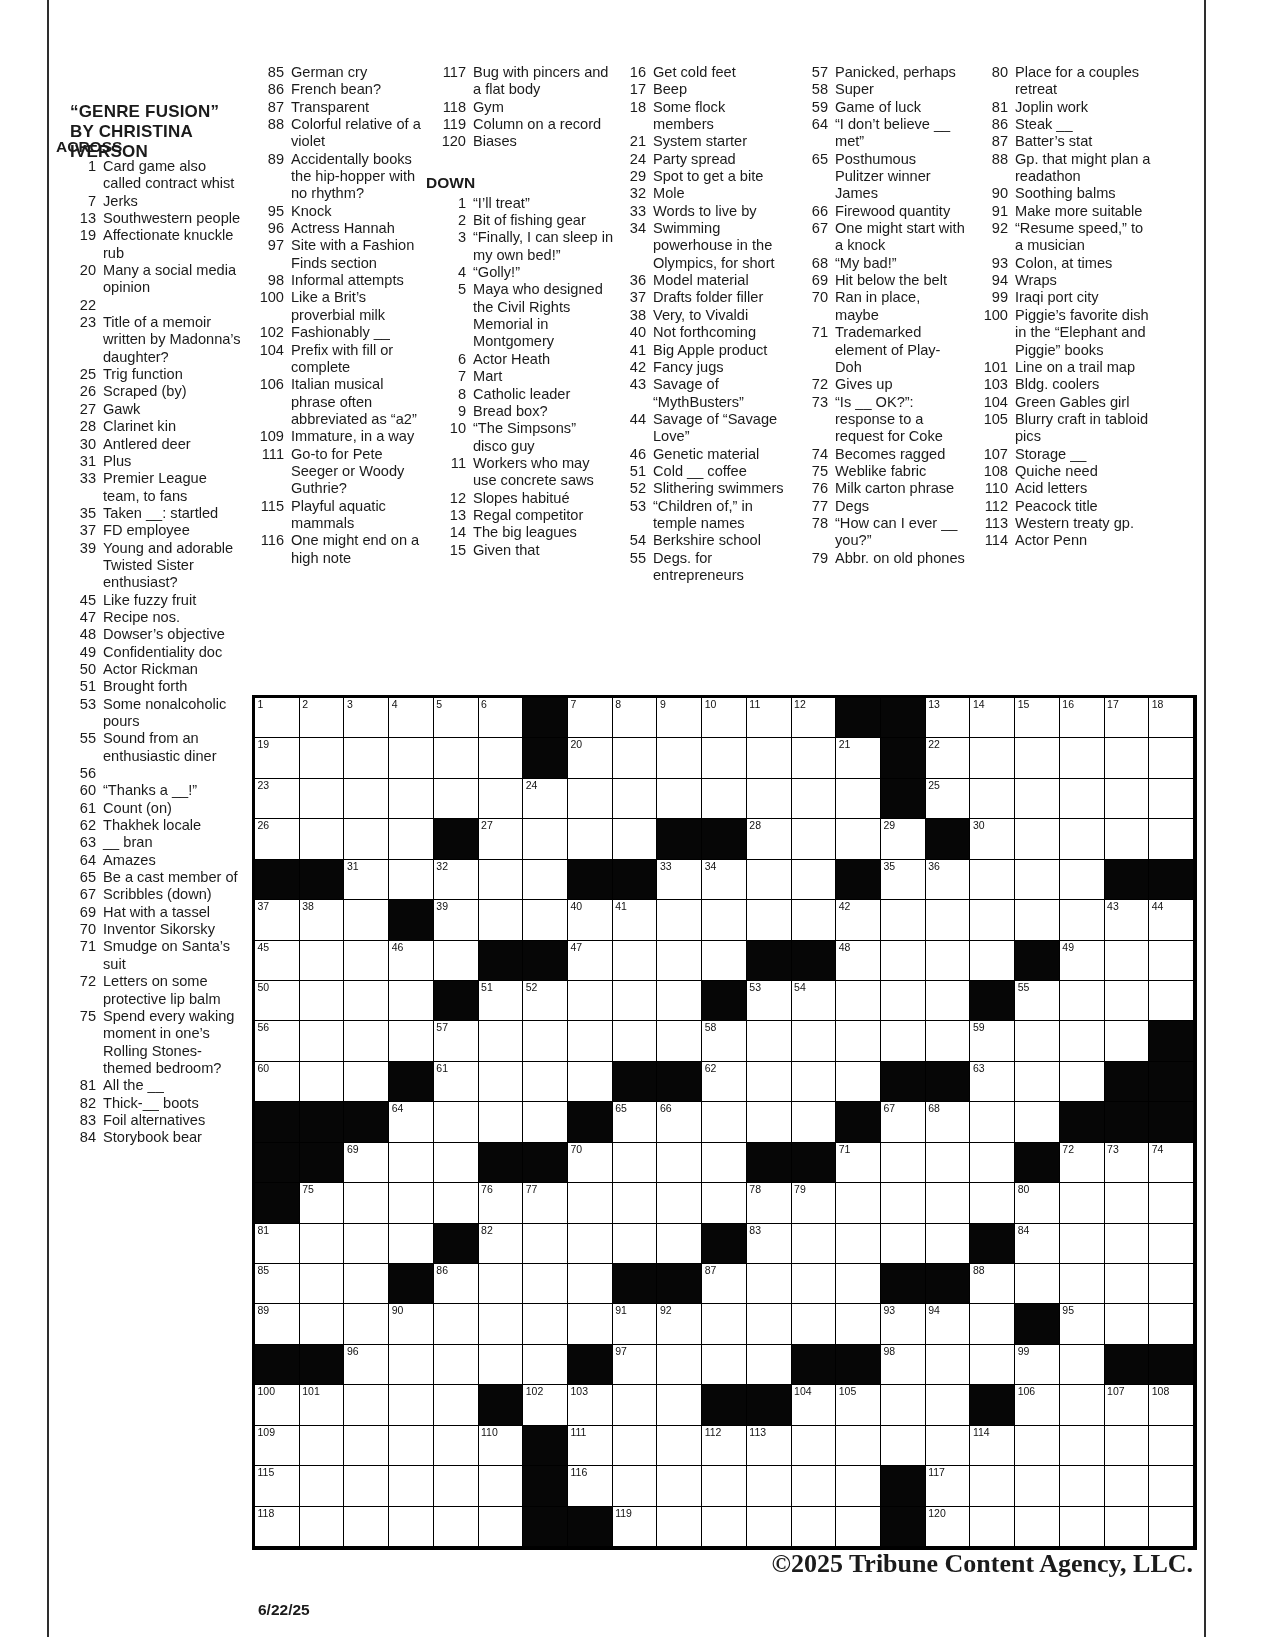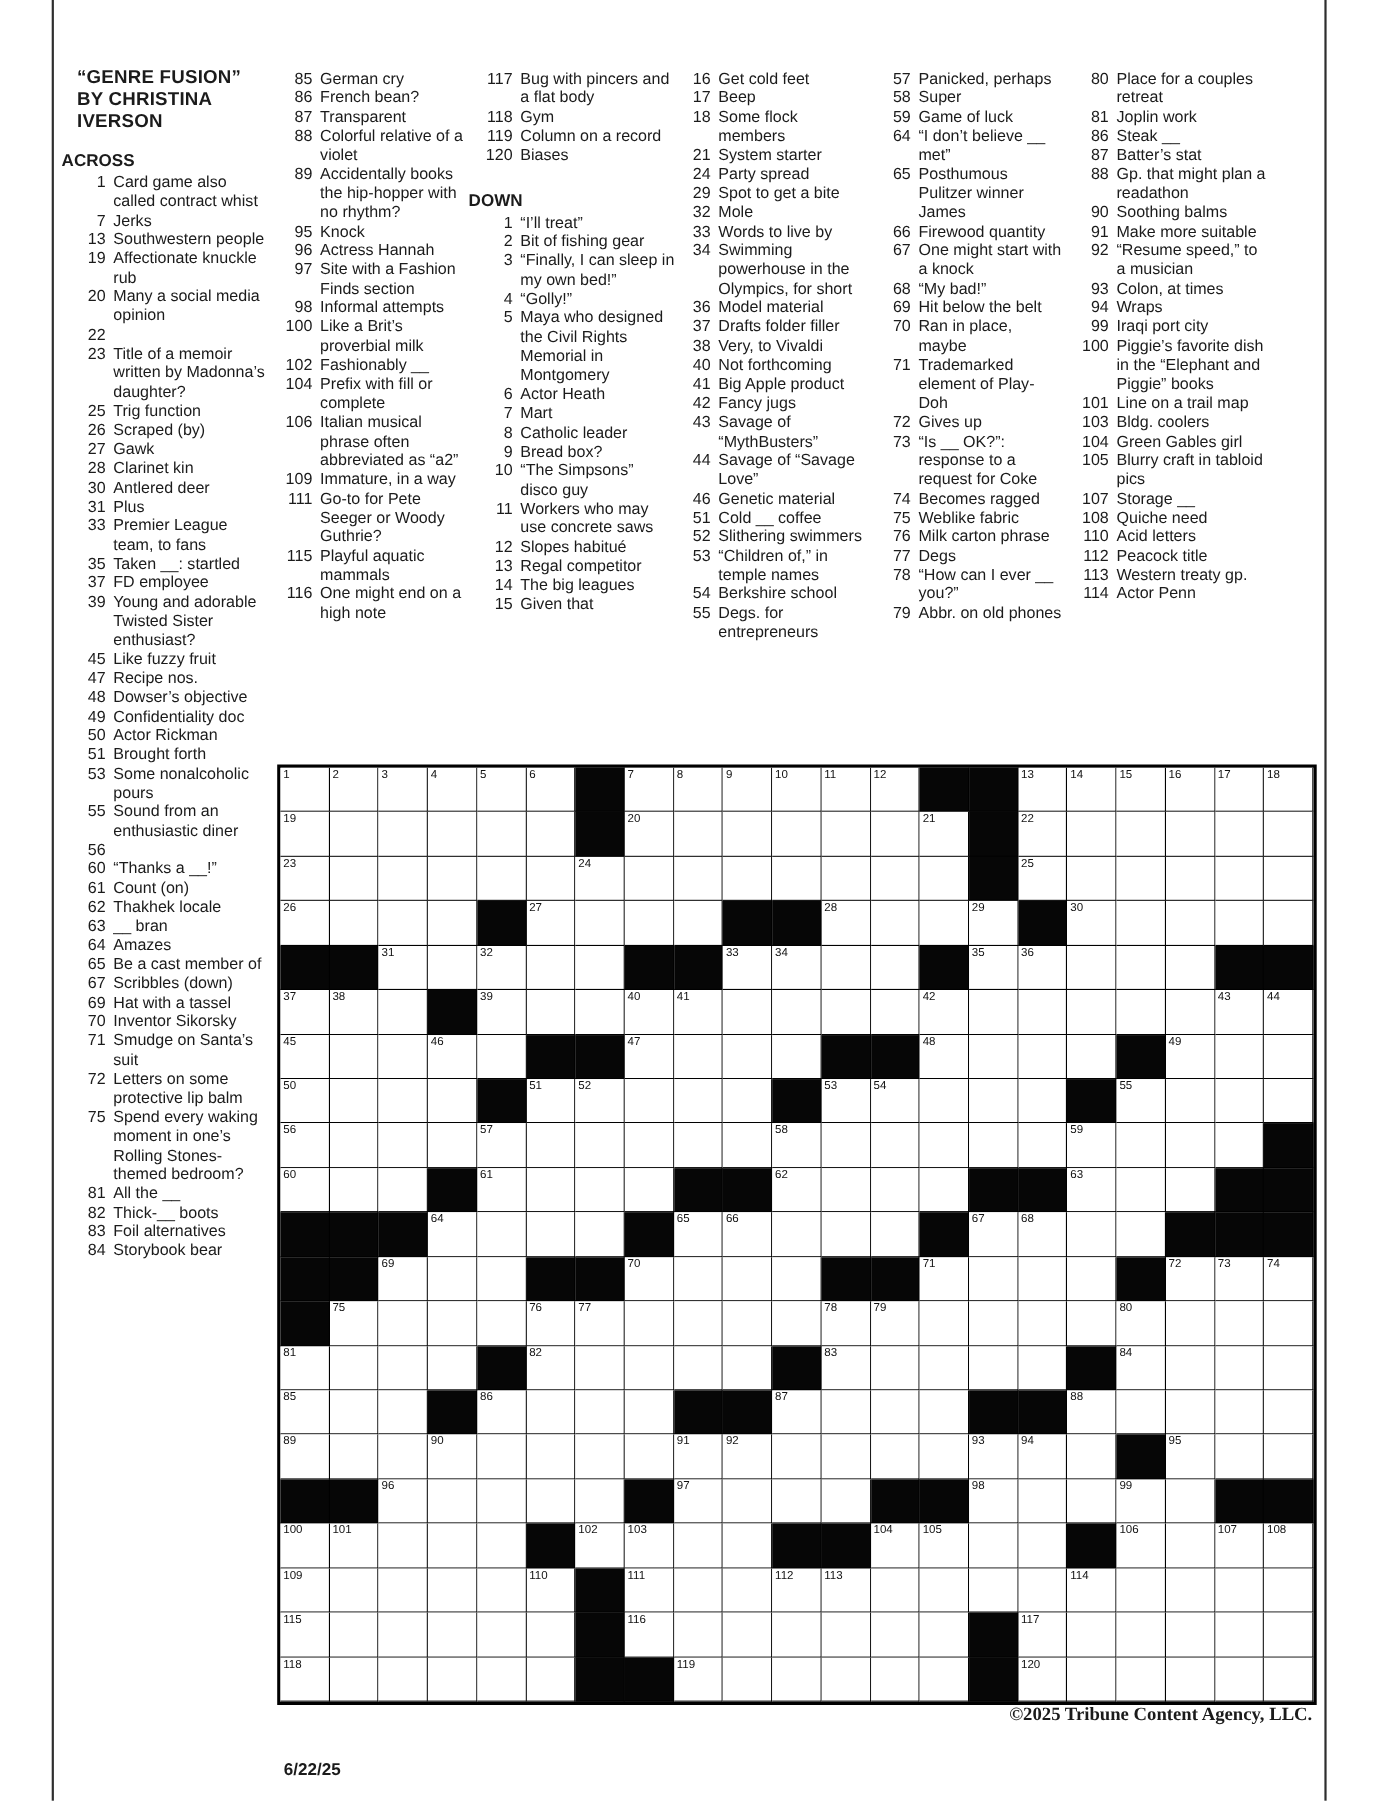--- a/index.html
+++ b/index.html
@@ -35,31 +35,31 @@
     display:grid;grid-template-columns:repeat(21,1fr);grid-template-rows:repeat(21,1fr);
     border:3px solid #000;box-sizing:border-box;background:#fff;
   }
   .cell{position:relative;border-right:1.4px solid #000;border-bottom:1.4px solid #000;box-sizing:border-box;background:#fff;}
   .cell.black{background:#060606;}
   .cell .num{position:absolute;top:0px;left:2.5px;font-size:10.5px;line-height:12px;color:#111;}
 
   #date-label{position:absolute;left:258px;top:1553px;font-weight:bold;font-size:15.5px;margin-top:48px;}
   #copyright{
     position:absolute;right:72px;top:1549px;width:600px;text-align:right;
-    font-family:"Liberation Serif",serif;font-weight:bold;font-size:17px;
+    font-family:"Liberation Serif",serif;font-weight:bold;font-size:26px;
   }
 </style>
 </head>
 <body>
 
 <div class="vrule" id="rule-left"></div>
 <div class="vrule" id="rule-right"></div>
 
 <div id="title-block">
-  <span style="display: block;">“GENRE FUSION”</span>
+  <span style="display: block; margin-top: 42px;">“GENRE FUSION”</span>
   <span style="display: block;">BY CHRISTINA IVERSON</span>
 </div>
 
 <div class="clue-col" id="colA">
     <div class="list-header">ACROSS</div>
     <div class="clue">
       <div class="cn">1</div>
       <div class="ct">Card game also called contract whist</div>
     </div>
     <div class="clue">

